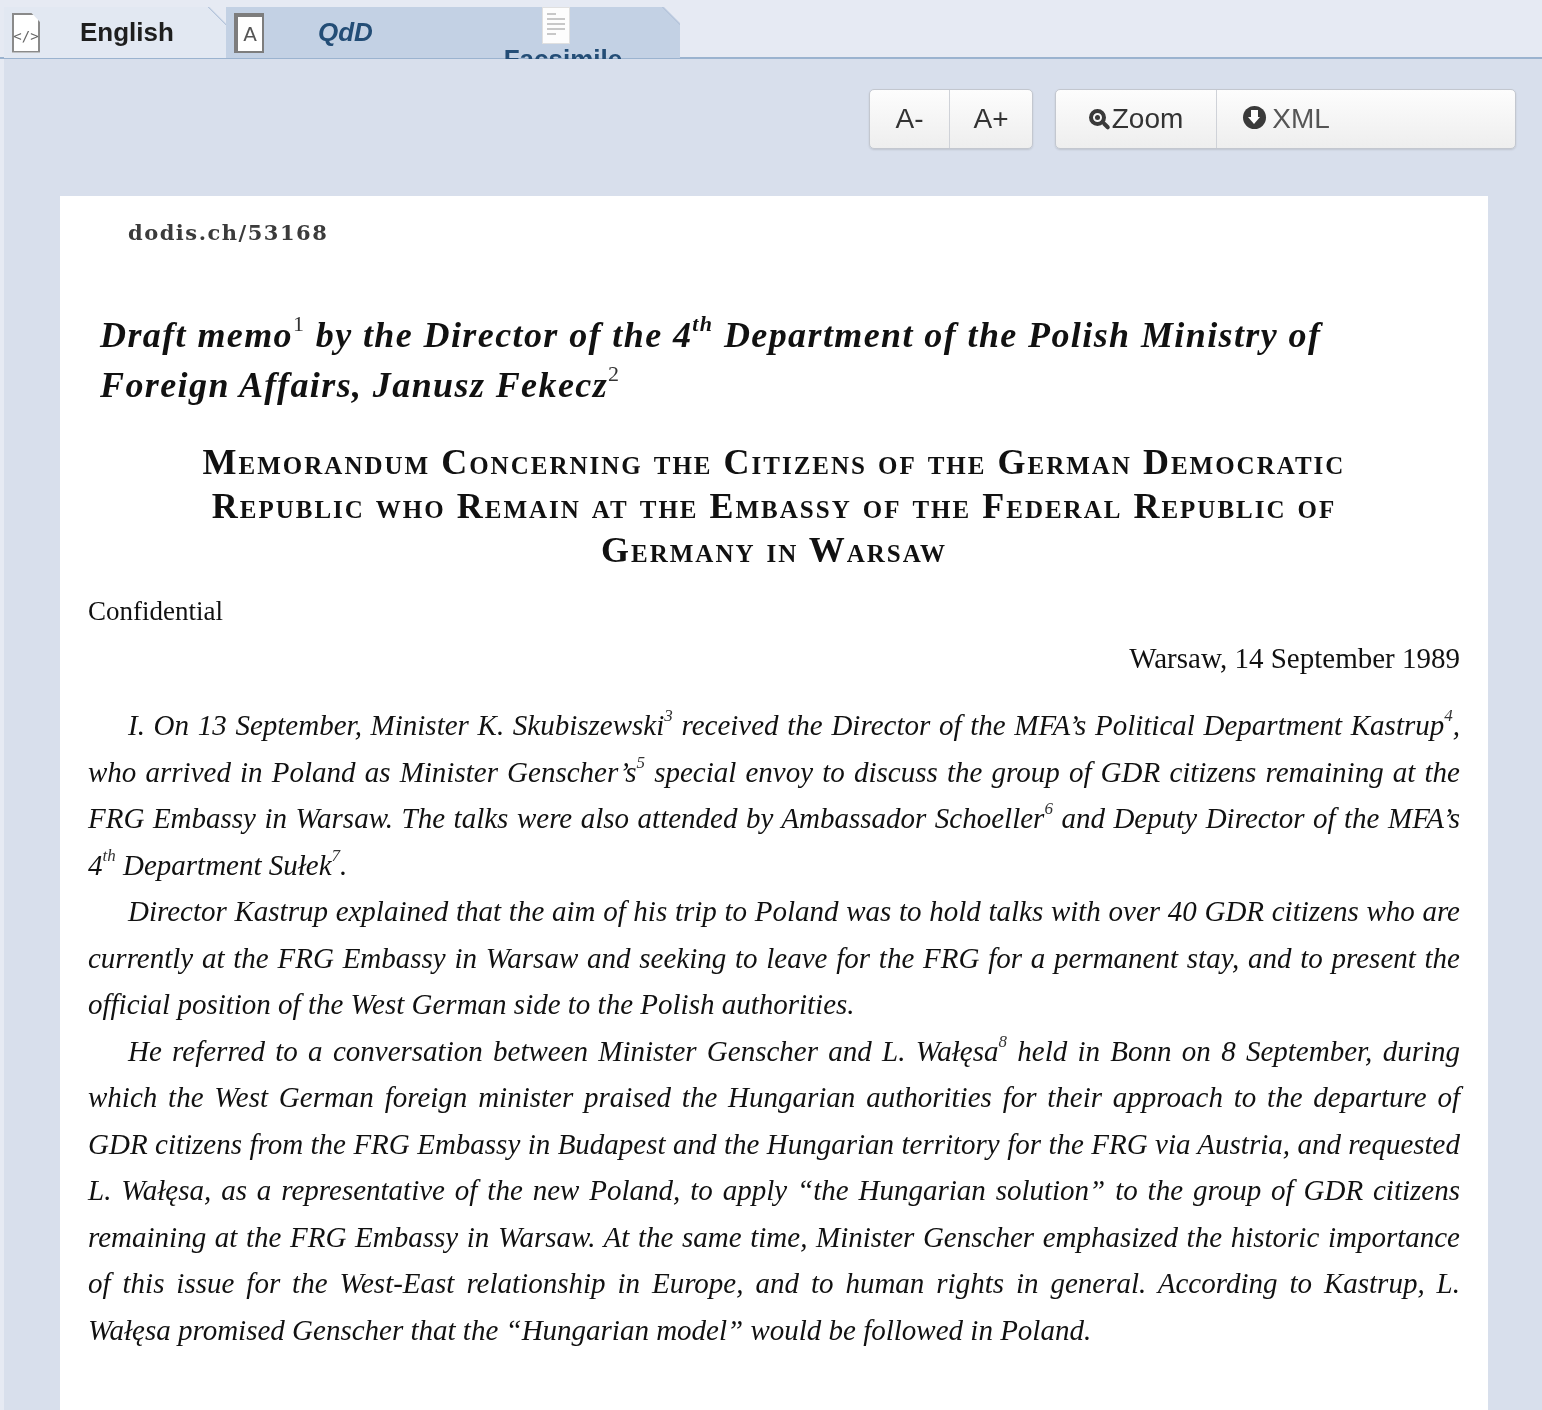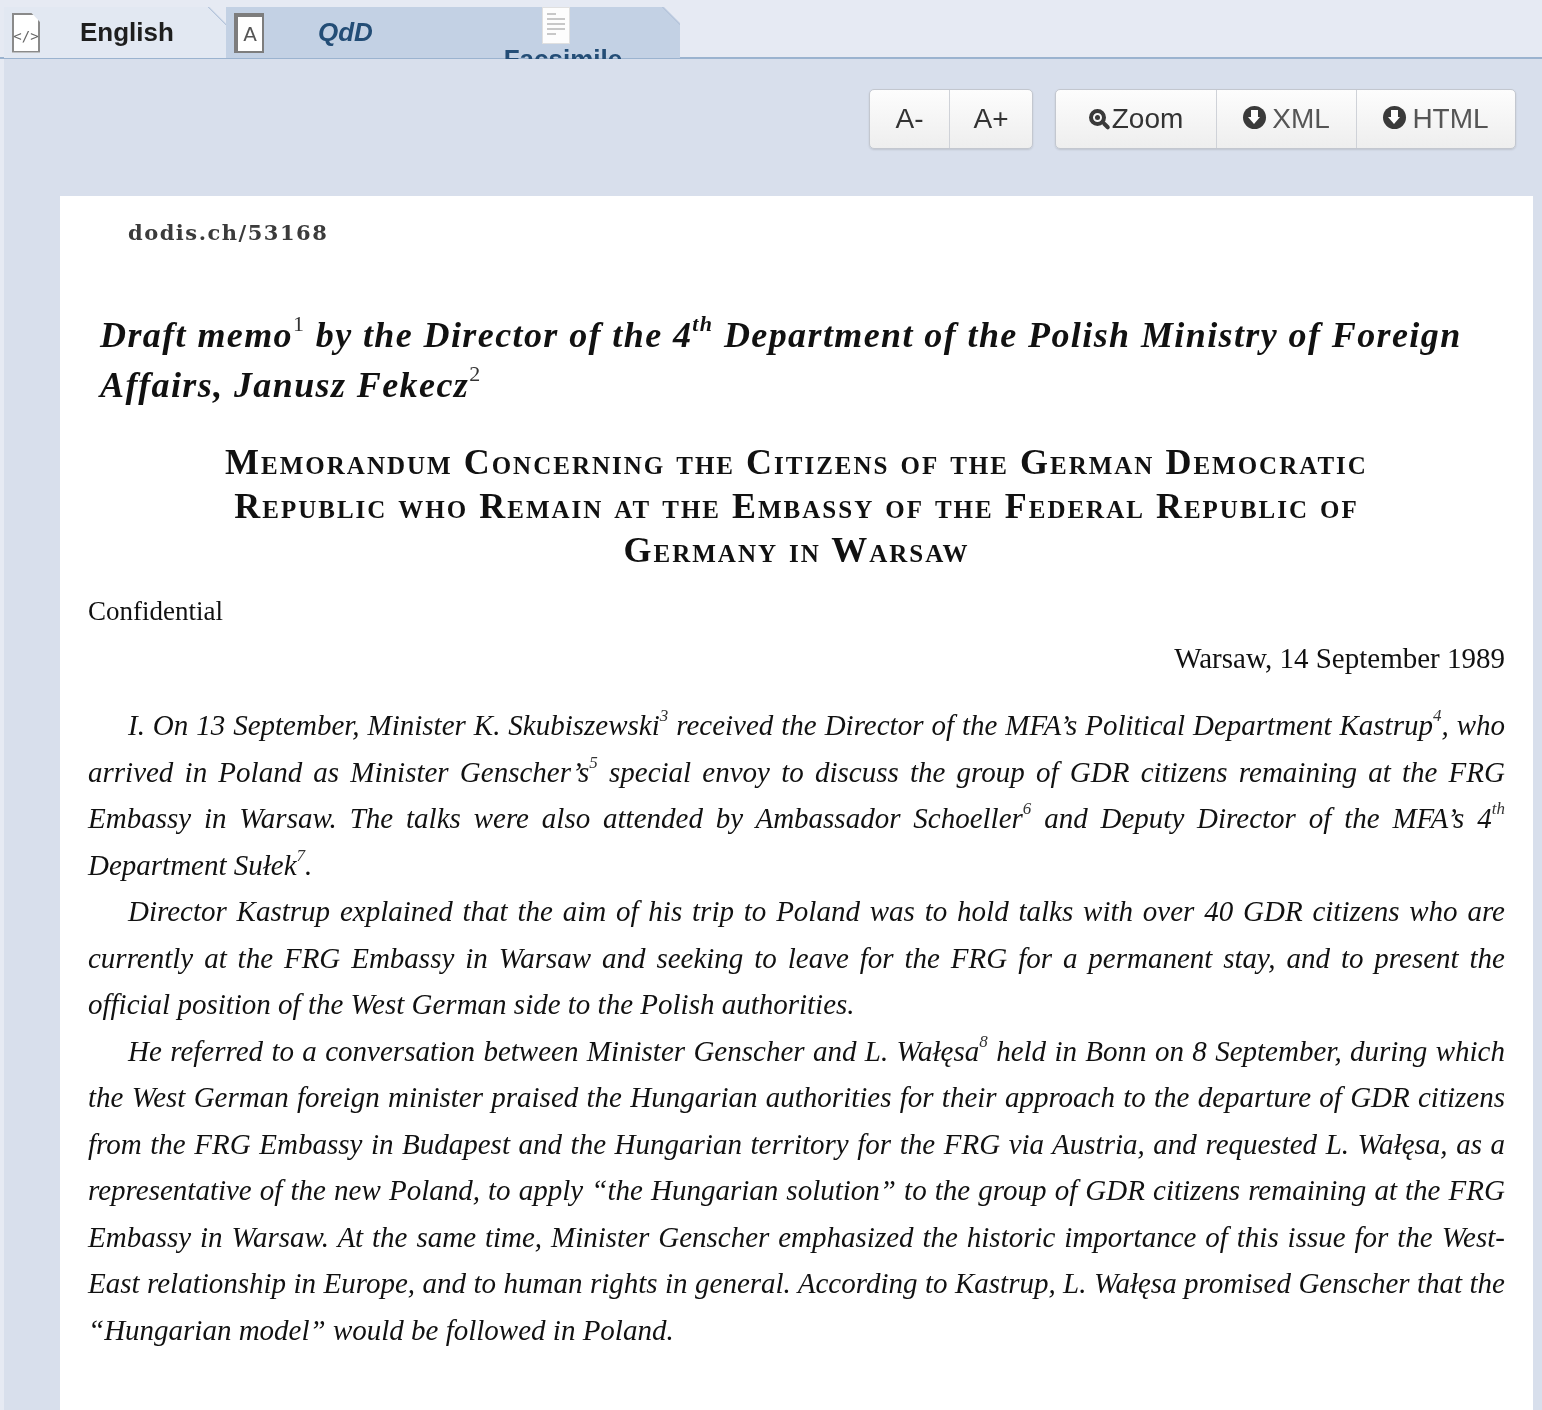--- a/index.html
+++ b/index.html
@@ -113,21 +113,20 @@
     border-top: 7px solid #fff;
   }
   .btn.light { color: #555; }
 
   
   .doc {
     position: absolute; left: 60px; top: 196px; width: 1428px; height: 1214px;
     background: #fff;
     font-family: "Liberation Serif", serif;
     color: #111;
-    padding-left: 45px;
   }
   .doc-id {
     position: absolute; left: 68px; top: 24px;
     font-family: "DejaVu Serif", serif; font-weight: bold;
     font-size: 21px; letter-spacing: 1.5px; color: #3b3b3b;
   }
   .doc-title {
     position: absolute; left: 40px; right: 40px; top: 114px;
     text-align: left; font-style: italic; font-weight: bold;
     font-size: 36px; line-height: 50px; letter-spacing: 1.4px;
@@ -200,24 +199,20 @@
 
 <div class="btn-group" style="left:1055px; width:459px;">
   <div class="btn" style="width:160px;">
     <span class="ico ico-magnifier"></span>
     <span>Zoom</span>
   </div>
   <div class="btn light" style="width:140px;">
     <span class="ico ico-download"></span>
     <span>XML</span>
   </div>
-  <div class="btn light" style="width:159px;">
-    <span class="ico ico-download"></span>
-    <span>HTML</span>
-  </div>
 </div>
 
 <div class="doc">
   <div class="doc-id">dodis.ch/53168</div>
 
   <div class="doc-title">
     <span>Draft memo</span><sup class="fn">1</sup><span> by the Director of the 4</span><sup class="ital">th</sup><span> Department of the Polish Ministry of Foreign Affairs, Janusz Fekecz</span><sup class="fn">2</sup>
   </div>
 
   <div class="doc-subtitle">Memorandum Concerning the Citizens of the German Democratic Republic who Remain at the Embassy of the Federal Republic of Germany in Warsaw</div>

